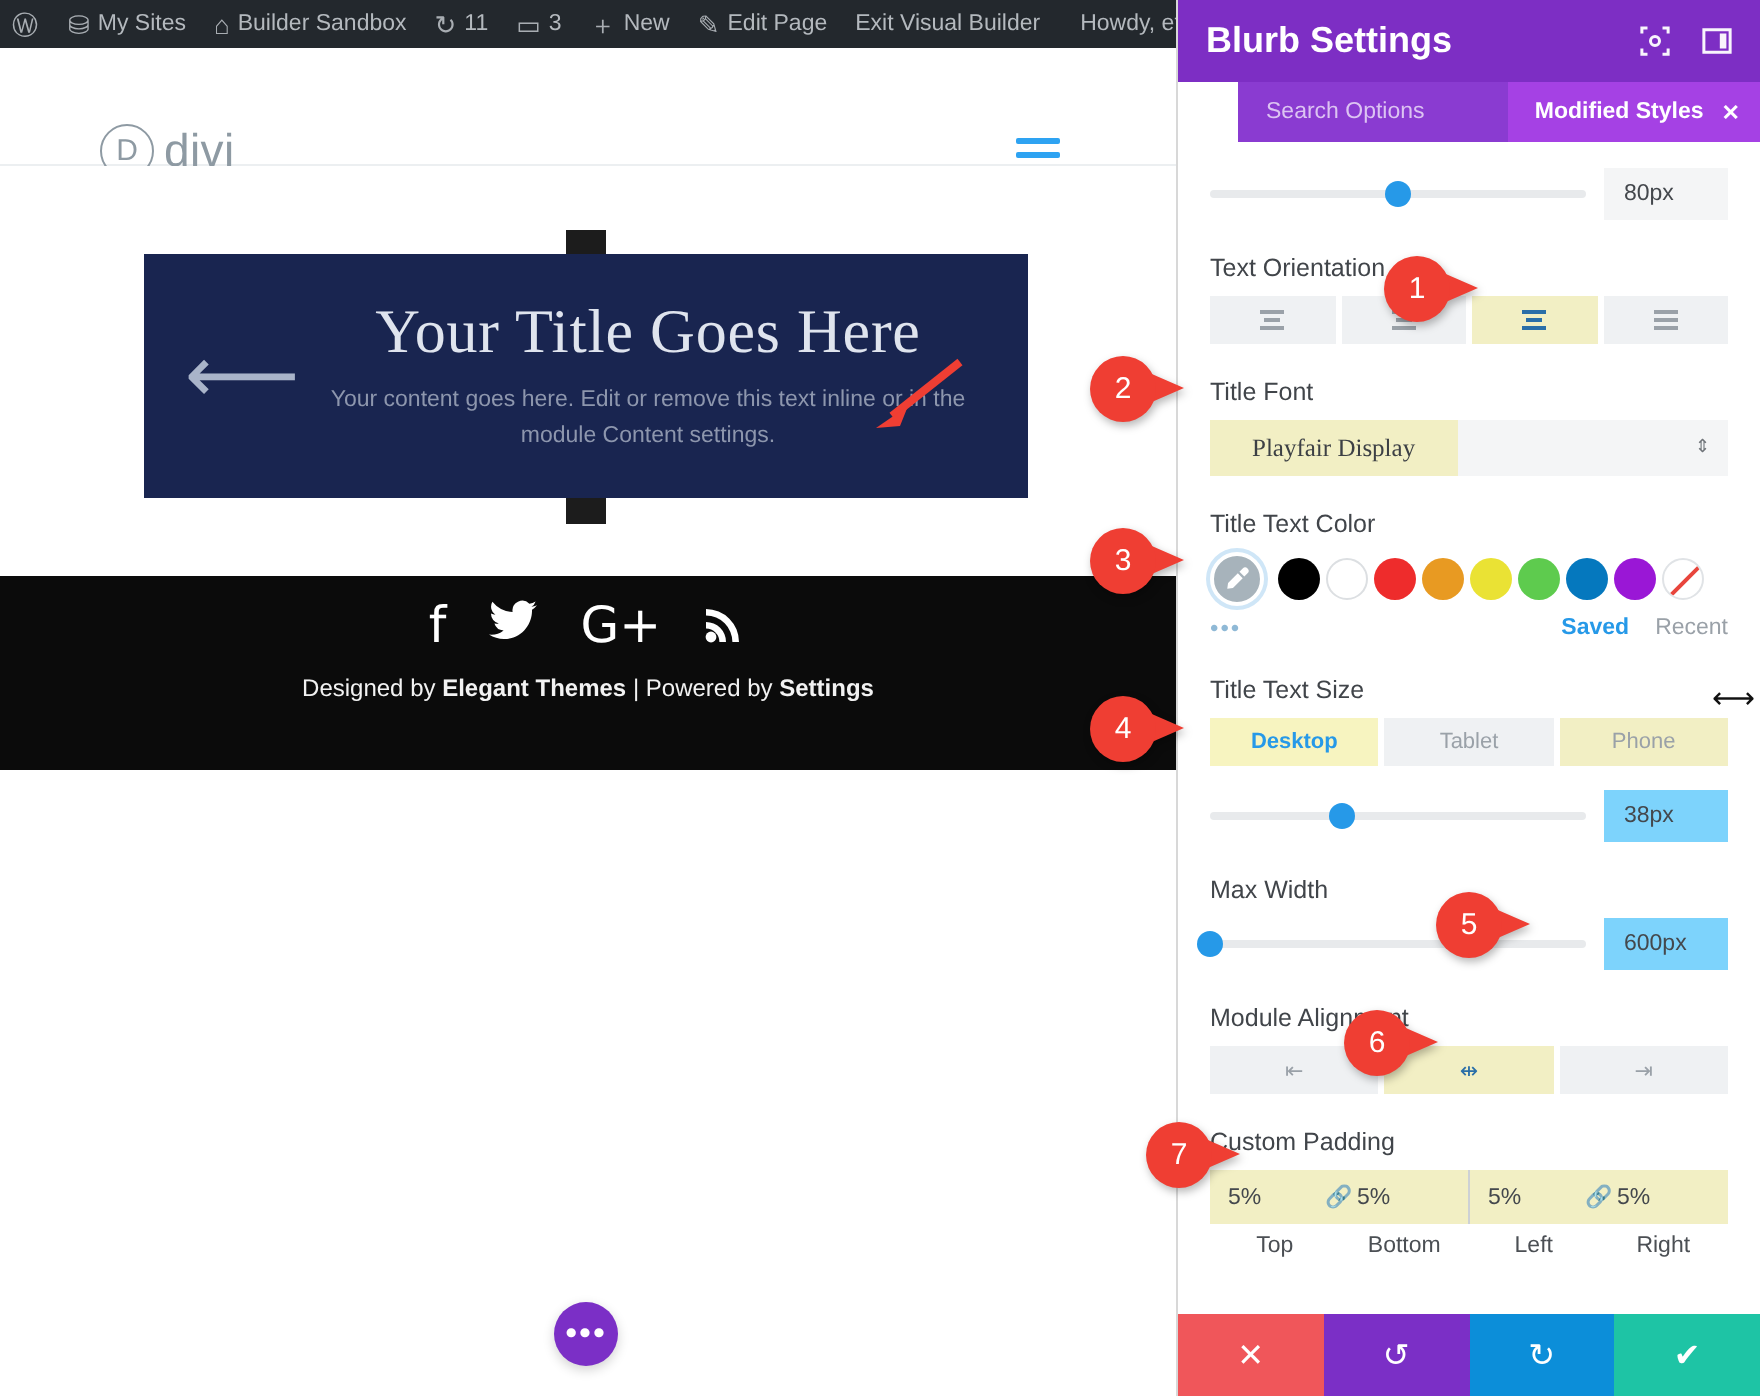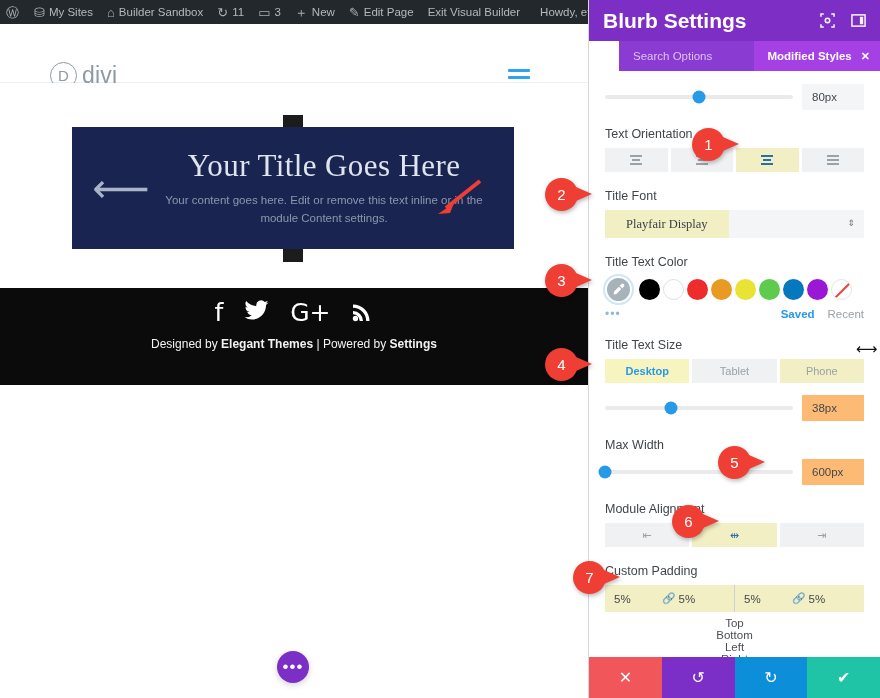--- a/index.html
+++ b/index.html
@@ -105,21 +105,21 @@
   
   .panel {
     position: absolute; right: 0; top: 0; width: 292px; height: 698px;
     background: #fff; border-left: 1px solid #d8d8d8;
     display: flex; flex-direction: column;
   }
   .panel-head {
     height: 41px; background: #7d2ec4; color: #fff;
     display: flex; align-items: center; padding: 0 14px;
   }
-  .panel-title { font-size: 21px; font-weight: bold; flex: 1; }
+  .panel-title { font-size: 18px; font-weight: bold; flex: 1; }
   .panel-head-icons { display: flex; gap: 16px; align-items: center; }
   .phi { width: 15px; height: 15px; opacity: .95; }
   .searchbar {
     height: 30px; background: #8a3bd1; display: flex; align-items: center;
     padding-left: 14px; position: relative; margin-left: 30px;
   }
   .searchbar input {
     background: transparent; border: 0; outline: none;
     color: #e3ccf5; font-size: 11.5px; font-family: inherit; width: 150px;
   }
@@ -142,21 +142,21 @@
   .slider { position: relative; flex: 1; height: 4px; background: #e8eaec; border-radius: 2px; }
   .slider .knob {
     position: absolute; top: 50%; width: 13px; height: 13px; border-radius: 50%;
     background: #2699e8; transform: translate(-50%, -50%);
   }
   .numbox {
     width: 62px; height: 26px; background: #f4f5f6; border: 0;
     font-size: 11.5px; color: #44484d; display: flex; align-items: center;
     padding-left: 10px; font-family: inherit;
   }
-  .numbox.hl { background: #fdba74; }
+  .numbox.hl { background: #7dd3fc; }
 
   
   .btngroup { display: flex; gap: 3px; }
   .btngroup .btn {
     flex: 1; height: 24px; background: #eff1f3;
     display: flex; align-items: center; justify-content: center;
     font-size: 11px; color: #9aa1a8;
   }
   .btngroup .btn.hl { background: #f2efc4; }
   .btngroup .btn.active { background: #f2efc4; color: #2b6fa8; }
@@ -210,21 +210,21 @@
   .padcell {
     flex: 1; display: flex; align-items: center; background: #f2efc4;
     font-size: 11.5px; color: #44484d; padding-left: 9px; position: relative;
   }
   .linkicon {
     position: absolute; right: -8px; top: 50%; transform: translateY(-50%);
     width: 16px; height: 16px; color: #2b7bbd; font-size: 11px;
     display: flex; align-items: center; justify-content: center; z-index: 2;
   }
   .padsep { width: 1px; background: #cdd1d5; }
-  .padlabels { display: flex; margin-top: 5px; flex-direction: column; }
+  .padlabels { display: flex; margin-top: 5px; }
   .padlabels div { flex: 1; text-align: center; font-size: 11.5px; color: #4b4f54; }
 
   
   .panel-foot { height: 41px; display: flex; }
   .pf-btn {
     flex: 1; display: flex; align-items: center; justify-content: center;
     color: #fff; font-size: 16px;
   }
   .pf-cancel { background: #f0565a; }
   .pf-undo { background: #7b2fc6; }

